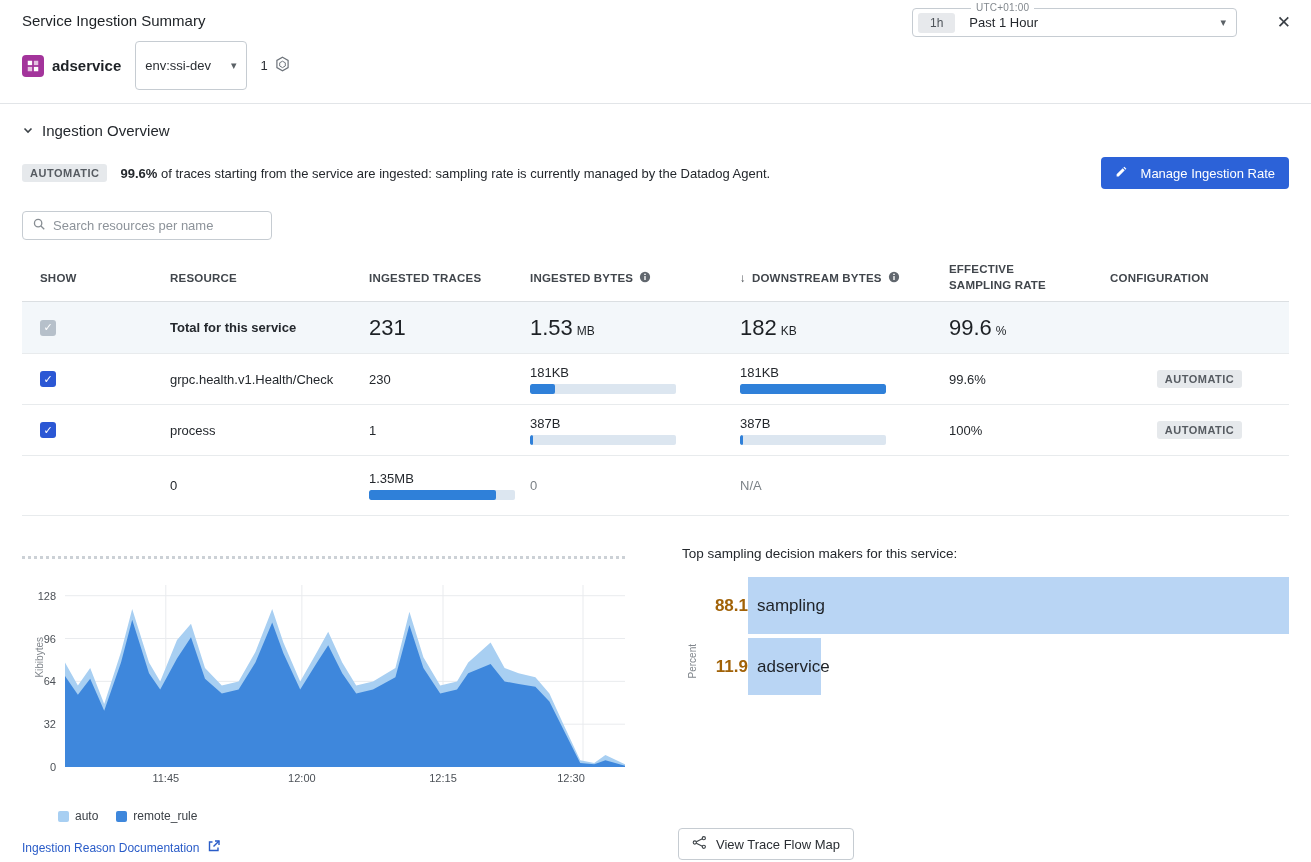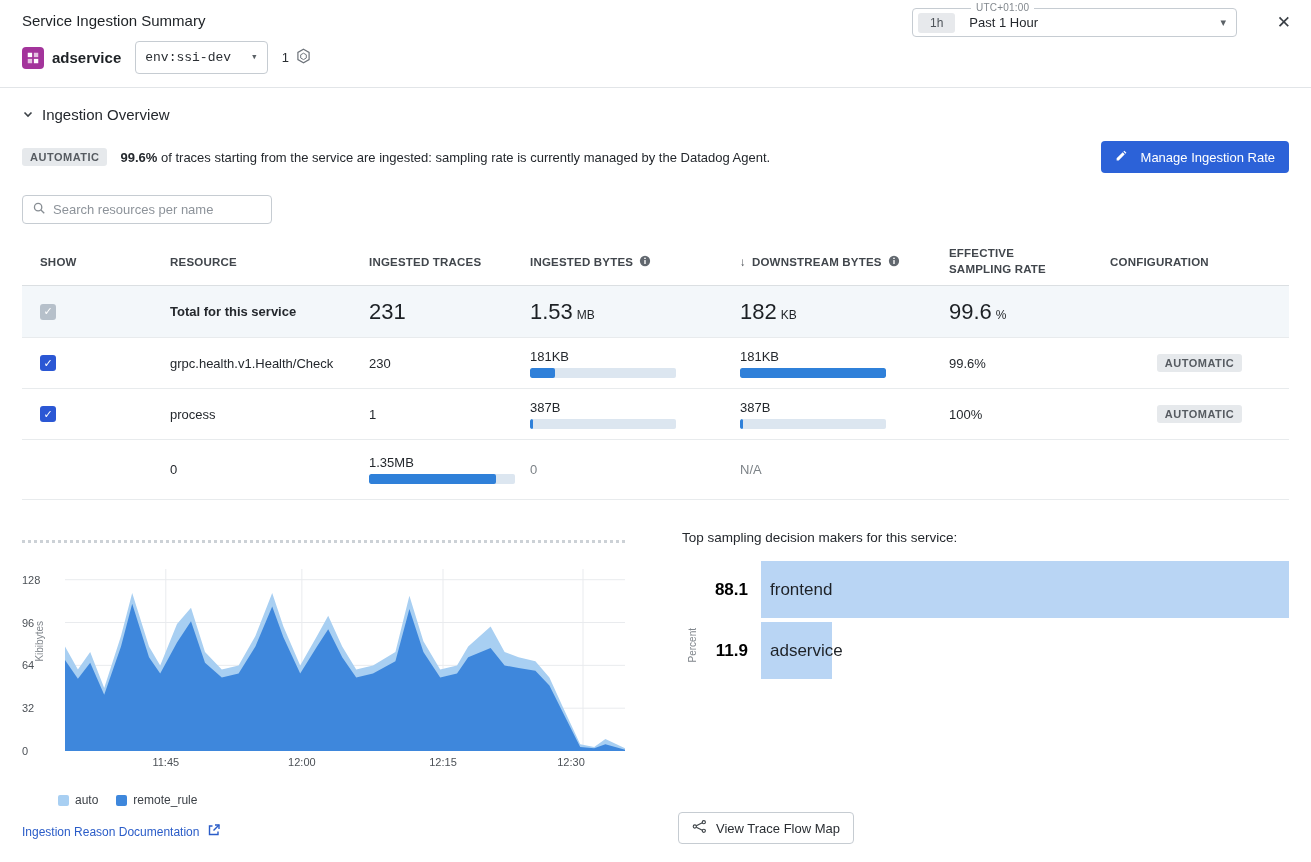--- a/index.html
+++ b/index.html
@@ -7,21 +7,21 @@
   .page { width:1311px; height:862px; position:relative; background:#fff;
           font-family:"Liberation Sans", sans-serif; color:#24282d; font-size:13px; overflow:hidden; }
 
   
   .hdr { padding:10px 22px 13px; border-bottom:1px solid #e2e5e8; position:relative; }
   .hdr-title { font-size:15px; font-weight:500; color:#1d2125; padding-top:2px; }
   .svc-row { display:flex; align-items:center; gap:14px; margin-top:12px; }
   .svc-ident { display:flex; align-items:center; gap:8px; }
   .svc-icon { width:22px; height:22px; border-radius:4px; background:#a3349b; display:flex; align-items:center; justify-content:center; }
   .svc-name { font-size:15px; font-weight:bold; color:#1d2125; }
-  .env-select { border:1px solid #c6ccd2; border-radius:4px; padding:8px 9px; display:flex; gap:20px; align-items:center; font-size:13px; color:#2a2e33; cursor:pointer; background:#fff;font-family:Liberation Mono, monospace; }
+  .env-select { border:1px solid #c6ccd2; border-radius:4px; padding:16px 9px; display:flex; gap:20px; align-items:center; font-size:13px; color:#2a2e33; cursor:pointer; background:#fff; }
   .chev { color:#5b6166; font-size:11px; line-height:1; }
   .inst { display:flex; gap:7px; align-items:center; font-size:13px; color:#2a2e33; }
   .timepicker { position:absolute; top:8px; right:74px; width:325px; height:29px; border:1px solid #c6ccd2; border-radius:4px; display:flex; align-items:center; padding:0 10px 0 5px; cursor:pointer; background:#fff; }
   .tp-chip { background:#e7e9ec; border-radius:3px; padding:3px 12px; font-size:12px; color:#4f545a; }
   .tp-label { margin-left:14px; font-size:13px; color:#24282d; }
   .tp-chev { margin-left:auto; }
   .tp-utc { position:absolute; top:-7px; left:58px; background:#fff; padding:0 5px; font-size:10px; color:#82888e; letter-spacing:.2px; }
   .close-btn { position:absolute; top:12px; right:20px; font-size:17px; color:#3a3f45; background:none; border:none; cursor:pointer; font-family:inherit; }
 
   
@@ -61,33 +61,33 @@
   .cell-config { display:flex; justify-content:center; }
 
   
   .bottom { position:relative; display:flex; gap:57px; padding:30px 22px 0; height:356px; }
   .left-block { width:603px; position:relative; }
   .right-block { flex:1; position:relative; }
   .lb-head { display:flex; justify-content:space-between; align-items:center; font-size:13.5px; color:#24282d; }
   .dotted { border-top:3px dotted #ccd1d6; margin-top:10px; }
   .chart-wrap { position:relative; margin-top:26px; height:210px; }
   .plot { position:absolute; left:43px; top:0; width:560px; height:182px; }
-  .ytick { position:absolute; left:0; width:34px; text-align:left; font-size:11px; color:#4c5157; }
+  .ytick { position:absolute; left:0; width:34px; text-align:right; font-size:11px; color:#4c5157; }
   .xtick { position:absolute; top:187px; width:40px; text-align:center; font-size:11px; color:#4c5157; }
   .axis-rot { position:absolute; writing-mode:vertical-rl; transform:rotate(180deg); font-size:10px; color:#80868c; }
   .kib-lab { left:12px; top:52px; }
   .legend { display:flex; gap:18px; margin:14px 0 0 36px; font-size:12px; color:#3c4147; }
   .leg-item { display:flex; align-items:center; gap:6px; }
   .leg-swatch { width:11px; height:11px; border-radius:2px; display:inline-block; }
   .doc-link { position:absolute; left:0; bottom:16px; display:flex; gap:8px; align-items:center; color:#2a5cc8; font-size:12px; text-decoration:none; cursor:pointer; }
   .rb-title { font-size:13.5px; color:#24282d; margin-bottom:16px; }
   .percent-lab { left:5px; top:98px; }
   .hbars { margin-left:14px; }
   .hbar-row { display:flex; align-items:center; margin-bottom:4px; }
-  .hbar-num { width:52px; text-align:right; font-weight:bold; font-size:17px; color:#000000; margin-right:13px; flex:none; }
+  .hbar-num { width:52px; text-align:right; font-weight:bold; font-size:17px; color:#a16207; flex:none; }
   .hbar-track { flex:1; height:57px; position:relative; }
   .hbar-fill { height:100%; }
   .hbar-label { position:absolute; left:9px; top:50%; transform:translateY(-50%); font-size:17px; color:#1e2227; white-space:nowrap; }
   .flow-btn { position:absolute; left:-4px; bottom:12px; border:1px solid #c6ccd2; border-radius:4px; padding:6px 13px; display:flex; gap:9px; align-items:center; font-size:13px; color:#2a2e33; background:#fff; cursor:pointer; font-family:inherit; }
 </style>
 </head>
 <body>
 
 <div class="page">
 
@@ -327,21 +327,21 @@
     </div>
 
     <div class="right-block">
       <div class="rb-title">Top sampling decision makers for this service:</div>
       <div class="axis-rot percent-lab">Percent</div>
       <div class="hbars">
         <div class="hbar-row">
           <div class="hbar-num">88.1</div>
           <div class="hbar-track">
               <div class="hbar-fill" style="width: 100%; background: rgb(185, 213, 244);"></div>
-              <span class="hbar-label">frontend</span>
+              <span class="hbar-label">sampling</span>
             </div>
         </div>
         <div class="hbar-row">
           <div class="hbar-num">11.9</div>
           <div class="hbar-track">
               <div class="hbar-fill" style="width: 13.5074%; background: rgb(185, 213, 244);"></div>
               <span class="hbar-label">adservice</span>
             </div>
         </div>
       </div>

